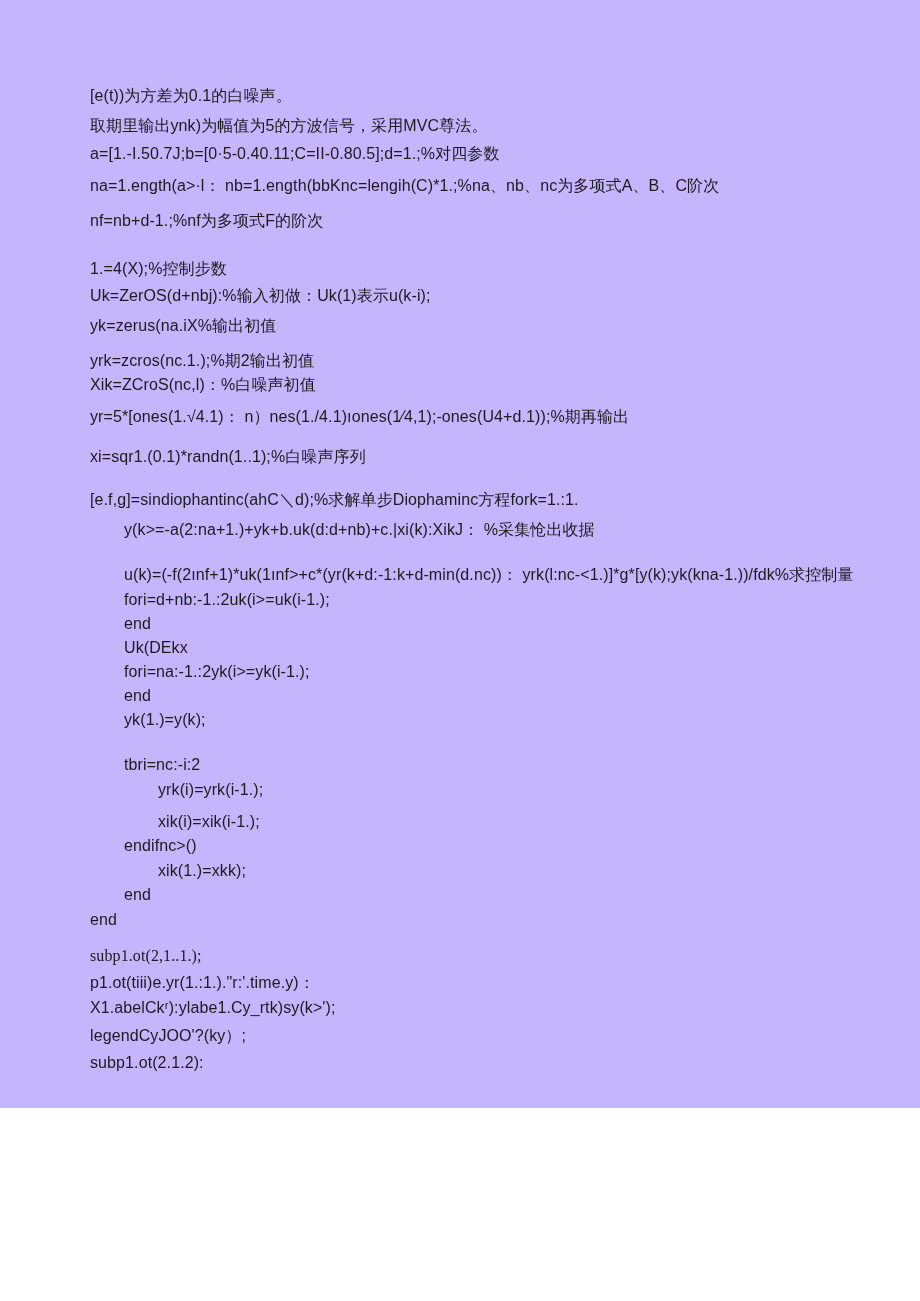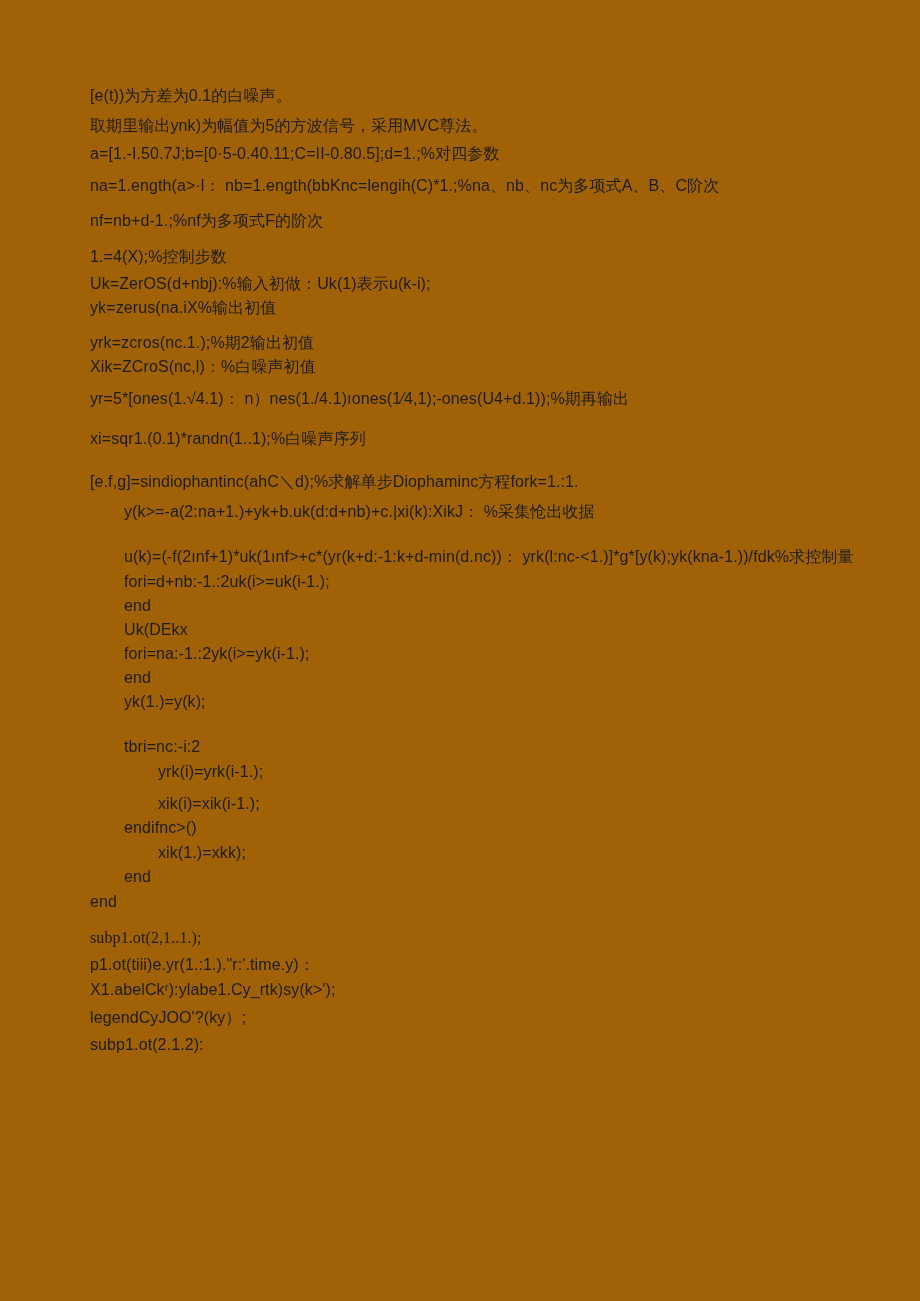--- a/index.html
+++ b/index.html
@@ -3,22 +3,22 @@
 <meta charset="utf-8">
 <style>
   html, body {
     margin: 0;
     padding: 0;
     background: #ffffff;
   }
   .page {
     position: relative;
     width: 920px;
-    height: 1301px;
-    background: #a16207;
+    height: 1108px;
+    background: #c4b5fd;
     overflow: hidden;
     font-family: "Liberation Sans", "DejaVu Sans", sans-serif;
     color: #1c1c1c;
   }
   .text-block {
     position: absolute;
     top: 84px;
     left: 90px;
     right: 20px;
   }
@@ -35,23 +35,23 @@
 </head>
 <body>
 
 <div class="page">
   <div class="text-block" id="lines">
       <div class="line indent-0" style="margin-top: 0px;">[e(t))为方差为0.1的白噪声。</div>
       <div class="line indent-0" style="margin-top: 6px;">取期里输出ynk)为幅值为5的方波信号，采用MVC尊法。</div>
       <div class="line indent-0" style="margin-top: 4px;">a=[1.-I.50.7J;b=[0·5-0.40.11;C=II-0.80.5];d=1.;%对四参数</div>
       <div class="line indent-0" style="margin-top: 8px;">na=1.ength(a&gt;·l：  nb=1.ength(bbKnc=lengih(C)*1.;%na、nb、nc为多项式A、B、C阶次</div>
       <div class="line indent-0" style="margin-top: 11px;">nf=nb+d-1.;%nf为多项式F的阶次</div>
-      <div class="line indent-0" style="margin-top: 12px;">1.=4(X);%控制步数</div>
+      <div class="line indent-0" style="margin-top: 24px;">1.=4(X);%控制步数</div>
       <div class="line indent-0" style="margin-top: 3px;">Uk=ZerOS(d+nbj):%输入初做：Uk(1)表示u(k-i);</div>
-      <div class="line indent-0" style="">yk=zerus(na.iX%输出初值</div>
+      <div class="line indent-0" style="margin-top: 6px;">yk=zerus(na.iX%输出初值</div>
       <div class="line indent-0" style="margin-top: 11px;">yrk=zcros(nc.1.);%期2输出初值</div>
       <div class="line indent-0" style="margin-top: 0px;">Xik=ZCroS(nc,l)：%白噪声初值</div>
       <div class="line indent-0" style="margin-top: 8px;">yr=5*[ones(1.√4.1)： n）nes(1./4.1)ıones(1⁄4,1);-ones(U4+d.1));%期再输出</div>
       <div class="line indent-0" style="margin-top: 16px;">xi=sqr1.(0.1)*randn(1..1);%白噪声序列</div>
       <div class="line indent-0" style="margin-top: 19px;">[e.f,g]=sindiophantinc(ahC＼d);%求解单步Diophaminc方程fork=1.:1.</div>
       <div class="line indent-1" style="margin-top: 6px;">y(k&gt;=-a(2:na+1.)+yk+b.uk(d:d+nb)+c.|xi(k):XikJ：  %采集怆出收据</div>
       <div class="line indent-1" style="margin-top: 21px;">u(k)=(-f(2ınf+1)*uk(1ınf&gt;+c*(yr(k+d:-1:k+d-min(d.nc))：  yrk(l:nc-&lt;1.)]*g*[y(k);yk(kna-1.))/fdk%求控制量</div>
       <div class="line indent-1" style="margin-top: 1px;">fori=d+nb:-1.:2uk(i&gt;=uk(i-1.);</div>
       <div class="line indent-1" style="margin-top: 0px;">end</div>
       <div class="line indent-1" style="margin-top: 0px;">Uk(DEkx</div>

